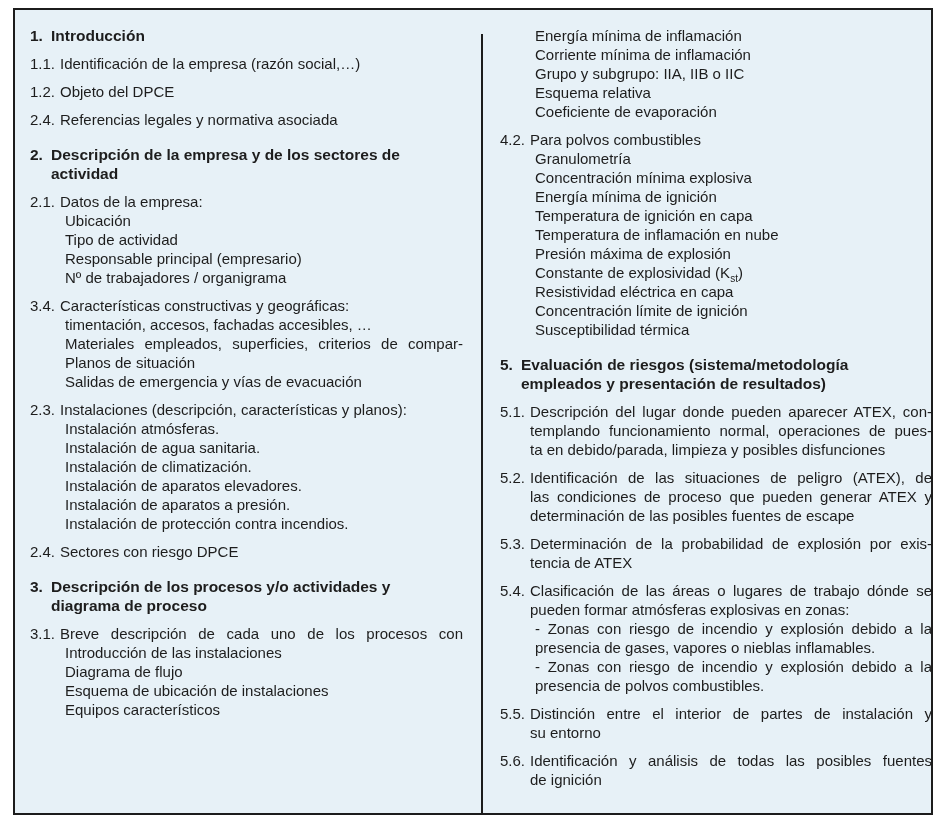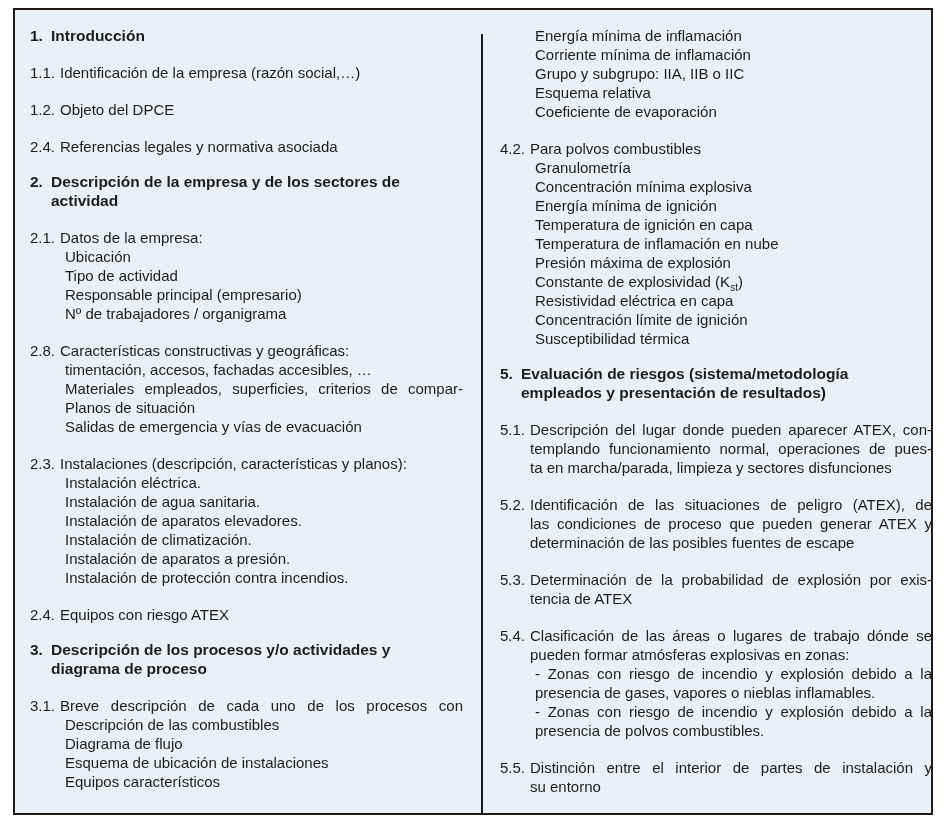--- a/index.html
+++ b/index.html
@@ -36,21 +36,21 @@
   .heading{
     position:relative;
     font-weight:bold;
     font-size:15.5px;
     padding-left:21px;
     margin-top:16px;
   }
   .item{
     position:relative;
     padding-left:30px;
-    margin-top:18px;
+    margin-top:9px;
   }
   .sub{
     position:relative;
     padding-left:35px;
     margin-top:0;
   }
   .col > :first-child{margin-top:0;}
   .num{position:absolute;left:0;top:0;}
   .l.j{text-align:justify;text-align-last:justify;}
   sub{font-size:10px;line-height:0;}
@@ -93,70 +93,70 @@
         <div class="sub">
           <div class="l">Tipo de actividad</div>
         </div>
         <div class="sub">
           <div class="l">Responsable principal (empresario)</div>
         </div>
         <div class="sub">
           <div class="l">Nº de trabajadores / organigrama</div>
         </div>
         <div class="item">
-          <span class="num">2.8.</span>
+          <span class="num">3.4.</span>
           <div class="l">Características constructivas y geográficas:</div>
         </div>
         <div class="sub">
           <div class="l">timentación, accesos, fachadas accesibles, …</div>
           <div class="l j">Materiales empleados, superficies, criterios de compar-</div>
         </div>
         <div class="sub">
           <div class="l">Planos de situación</div>
         </div>
         <div class="sub">
           <div class="l">Salidas de emergencia y vías de evacuación</div>
         </div>
         <div class="item">
           <span class="num">2.3.</span>
           <div class="l">Instalaciones (descripción, características y planos):</div>
         </div>
         <div class="sub">
-          <div class="l">Instalación eléctrica.</div>
+          <div class="l">Instalación atmósferas.</div>
         </div>
         <div class="sub">
           <div class="l">Instalación de agua sanitaria.</div>
         </div>
         <div class="sub">
+          <div class="l">Instalación de climatización.</div>
+        </div>
+        <div class="sub">
           <div class="l">Instalación de aparatos elevadores.</div>
         </div>
         <div class="sub">
-          <div class="l">Instalación de climatización.</div>
-        </div>
-        <div class="sub">
           <div class="l">Instalación de aparatos a presión.</div>
         </div>
         <div class="sub">
           <div class="l">Instalación de protección contra incendios.</div>
         </div>
         <div class="item">
           <span class="num">2.4.</span>
-          <div class="l">Equipos con riesgo ATEX</div>
+          <div class="l">Sectores con riesgo DPCE</div>
         </div>
         <div class="heading">
           <span class="num">3.</span>
           <div class="l">Descripción de los procesos y/o actividades y</div>
           <div class="l">diagrama de proceso</div>
         </div>
         <div class="item">
           <span class="num">3.1.</span>
           <div class="l j">Breve descripción de cada uno de los procesos con</div>
         </div>
         <div class="sub">
-          <div class="l">Descripción de las combustibles</div>
+          <div class="l">Introducción de las instalaciones</div>
         </div>
         <div class="sub">
           <div class="l">Diagrama de flujo</div>
         </div>
         <div class="sub">
           <div class="l">Esquema de ubicación de instalaciones</div>
         </div>
         <div class="sub">
           <div class="l">Equipos característicos</div>
         </div>
@@ -213,21 +213,21 @@
         </div>
         <div class="heading">
           <span class="num">5.</span>
           <div class="l">Evaluación de riesgos (sistema/metodología</div>
           <div class="l">empleados y presentación de resultados)</div>
         </div>
         <div class="item">
           <span class="num">5.1.</span>
           <div class="l j">Descripción del lugar donde pueden aparecer ATEX, con-</div>
           <div class="l j">templando funcionamiento normal, operaciones de pues-</div>
-          <div class="l">ta en marcha/parada, limpieza y sectores disfunciones</div>
+          <div class="l">ta en debido/parada, limpieza y posibles disfunciones</div>
         </div>
         <div class="item">
           <span class="num">5.2.</span>
           <div class="l j">Identificación de las situaciones de peligro (ATEX), de</div>
           <div class="l j">las condiciones de proceso que pueden generar ATEX y</div>
           <div class="l">determinación de las posibles fuentes de escape</div>
         </div>
         <div class="item">
           <span class="num">5.3.</span>
           <div class="l j">Determinación de la probabilidad de explosión por exis-</div>

